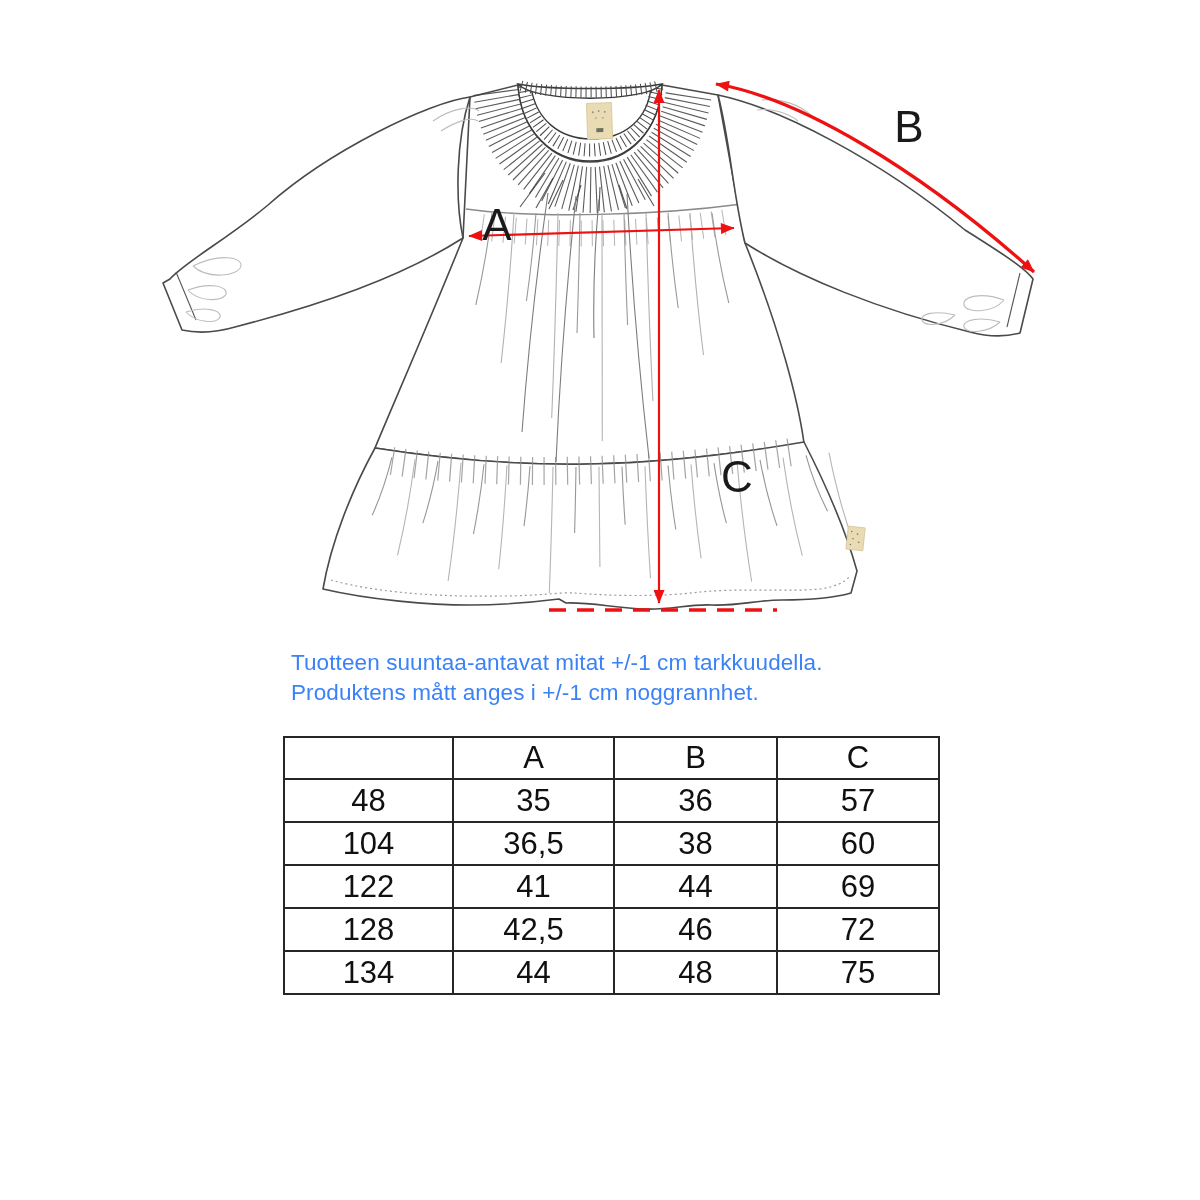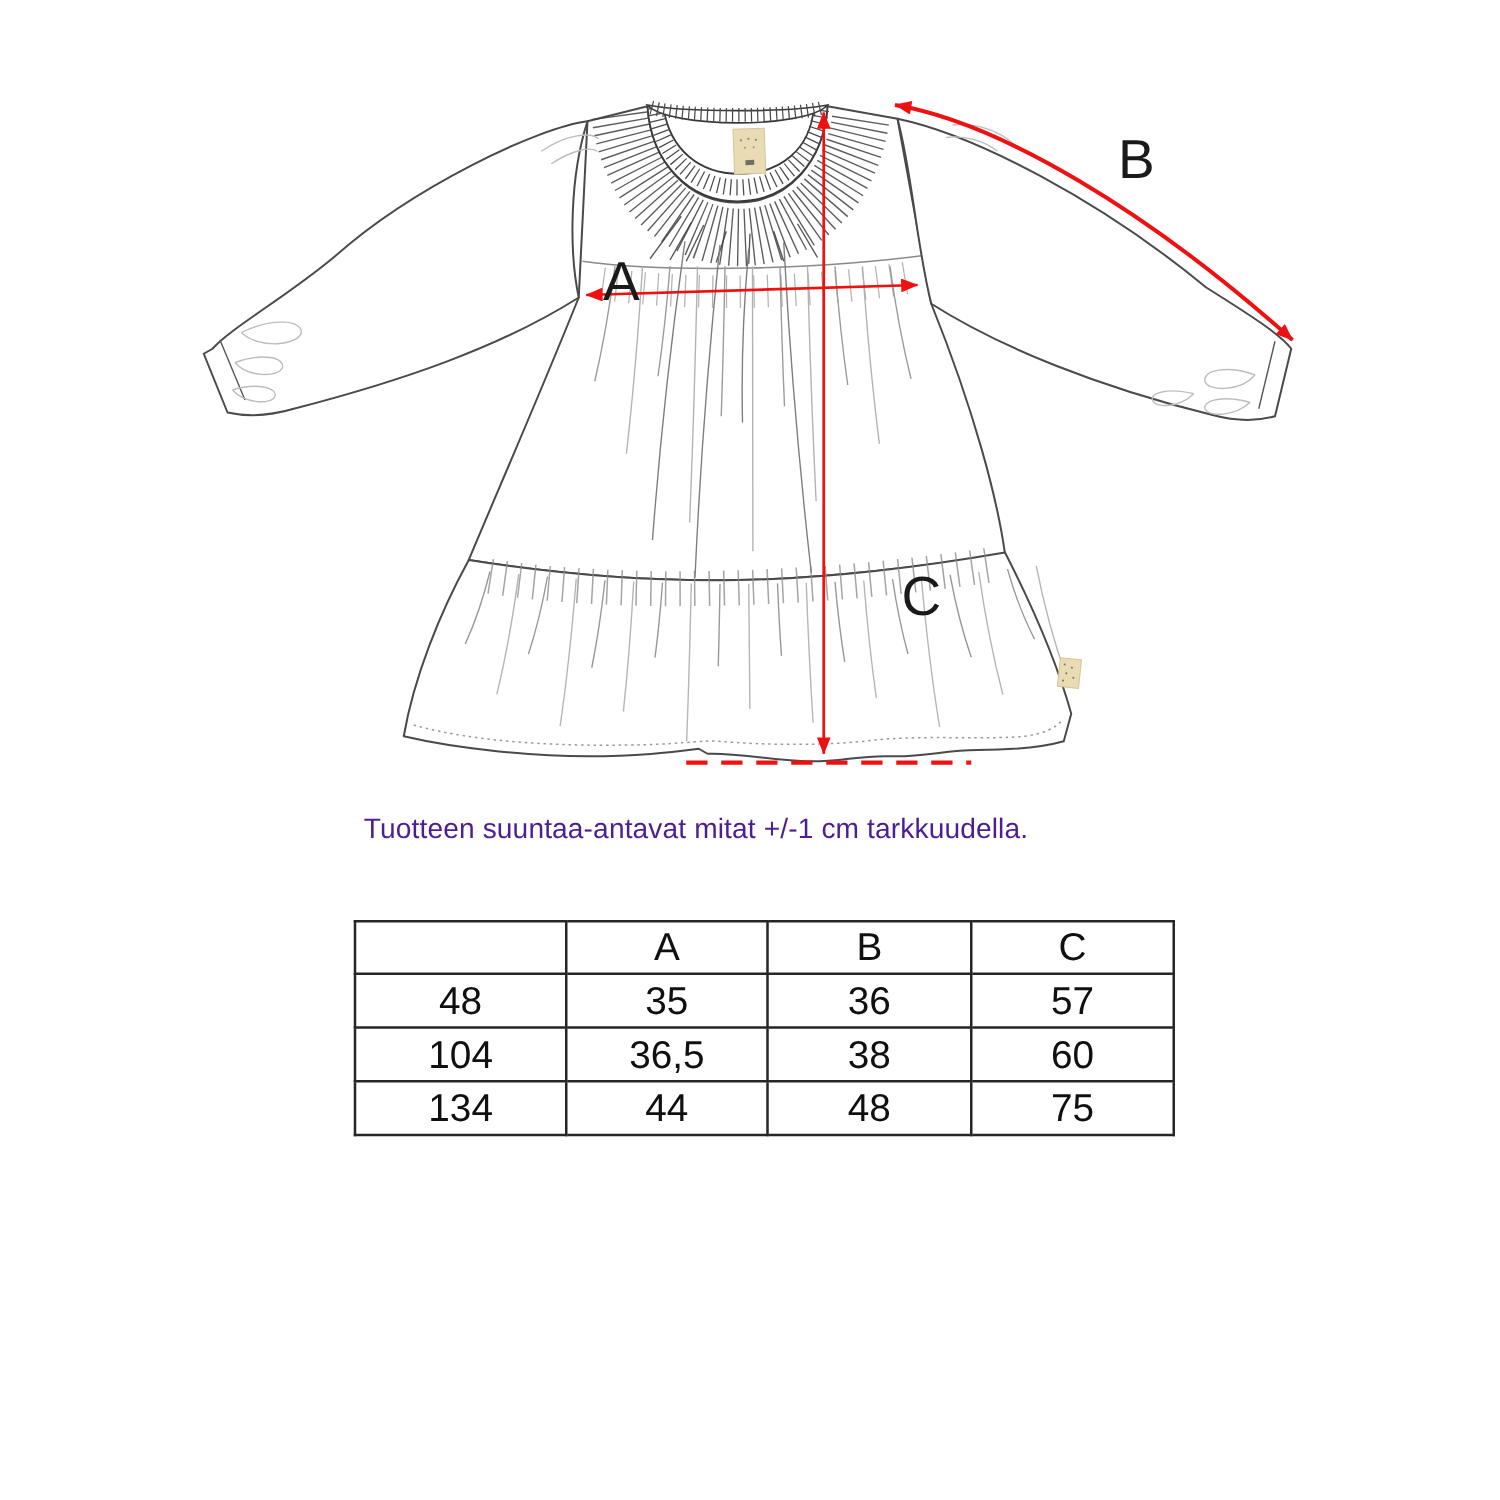--- a/index.html
+++ b/index.html
@@ -2,21 +2,21 @@
 <html><head>
 <meta charset="utf-8">
 <style>
   html,body{margin:0;padding:0;background:#fff;}
   body{width:1200px;height:1200px;position:relative;overflow:hidden;
        font-family:"Liberation Sans",sans-serif;color:#141414;}
   .canvas{position:absolute;inset:0;}
   svg text{font-family:"Liberation Sans",sans-serif;}
 
   .notes{position:absolute;left:291px;top:648px;font-size:22.5px;line-height:30.4px;
-         color:#4c1d95;letter-spacing:0.1px;}
+         color:#3b82f6;letter-spacing:0.1px;}
 
   table.size{position:absolute;left:283px;top:736px;border-collapse:collapse;
              table-layout:fixed;width:655px;font-size:31px;color:#101010;}
   table.size th,table.size td{border:2px solid #262626;text-align:center;
              font-weight:normal;padding:0;overflow:hidden;}
   table.size thead th{height:40px;}
   table.size td{height:41px;}
   .c0{width:169px}.c1{width:161px}.c2{width:163px}.c3{width:162px}
 
   .ol{fill:#fff;stroke:#4a4a4a;stroke-width:1.6;stroke-linejoin:round;}
@@ -181,20 +181,21 @@
       <path class="red" stroke-width="3.4" stroke-dasharray="17,11" d="M 549,610 L 777,610"></path>
       <text class="redletter" x="497" y="240" text-anchor="middle">A</text>
       <text class="redletter" x="909" y="142" text-anchor="middle">B</text>
       <text class="redletter" x="737" y="492" text-anchor="middle">C</text>
     </g>
   </svg>
 
   
   <div class="notes">
     <div>Tuotteen suuntaa-antavat mitat +/-1 cm tarkkuudella.</div>
+    <div>Produktens mått anges i +/-1 cm noggrannhet.</div>
   </div>
 
   
   <table class="size">
     <colgroup>
         <col class="c0">
         <col class="c1">
         <col class="c2">
         <col class="c3">
       </colgroup>
@@ -213,20 +214,32 @@
           <td>36</td>
           <td>57</td>
         </tr>
         <tr>
           <td>104</td>
           <td>36,5</td>
           <td>38</td>
           <td>60</td>
         </tr>
         <tr>
+          <td>122</td>
+          <td>41</td>
+          <td>44</td>
+          <td>69</td>
+        </tr>
+        <tr>
+          <td>128</td>
+          <td>42,5</td>
+          <td>46</td>
+          <td>72</td>
+        </tr>
+        <tr>
           <td>134</td>
           <td>44</td>
           <td>48</td>
           <td>75</td>
         </tr>
       </tbody>
   </table>
 </div>
 
 </body></html>

